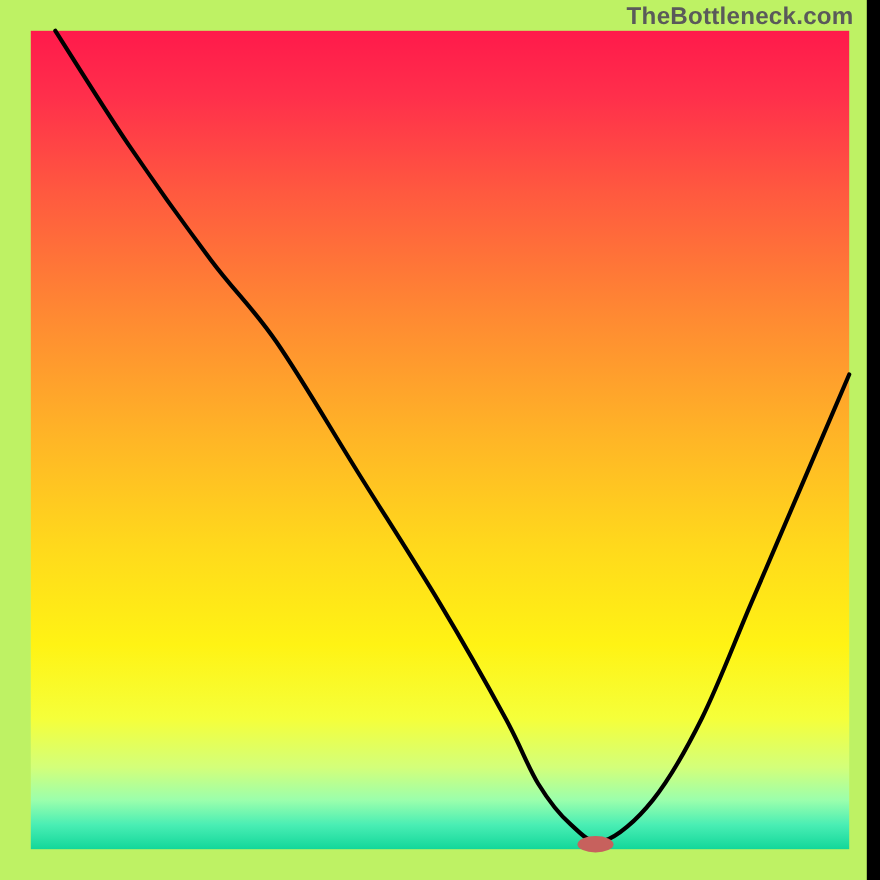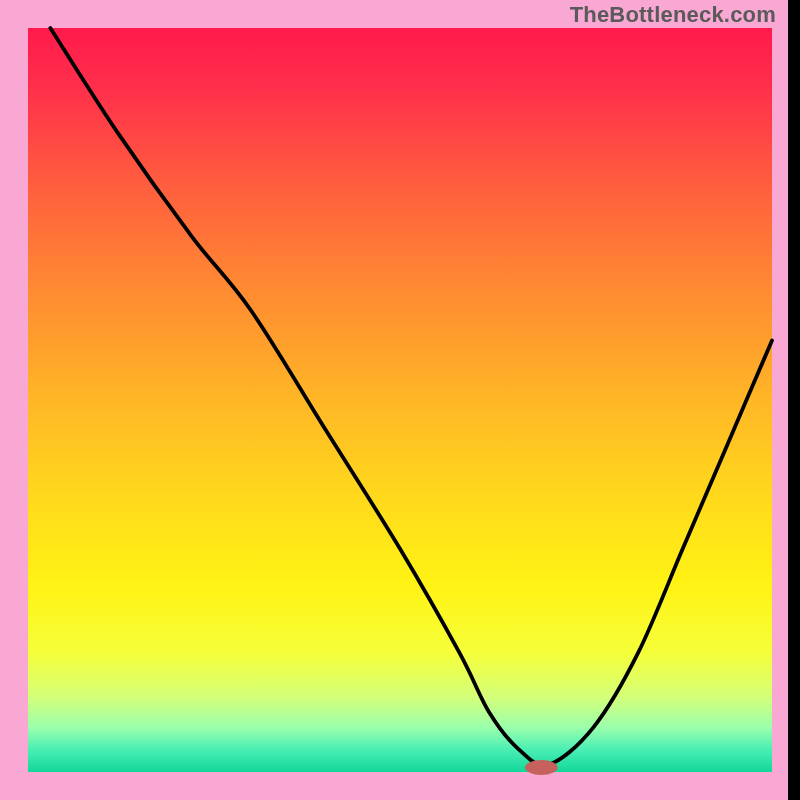--- a/index.html
+++ b/index.html
@@ -8,21 +8,21 @@
     width: 800px;
     height: 800px;
     background: #000;
     overflow: hidden;
     font-family: Arial, Helvetica, sans-serif;
   }
   .stage {
     position: relative;
     width: 788px;
     height: 800px;
-    background: #f9a8d4;
+    background: #bef264;
   }
   .watermark {
     position: absolute;
     top: 2px;
     right: 12px;
     color: #5a5a5a;
     font-size: 22px;
     font-weight: 600;
     letter-spacing: 0.2px;
     user-select: none;

